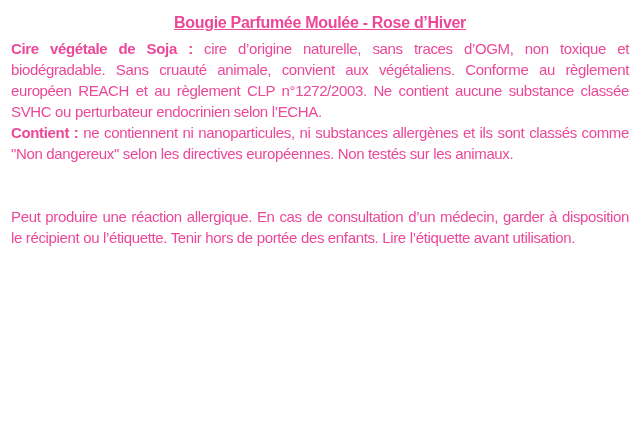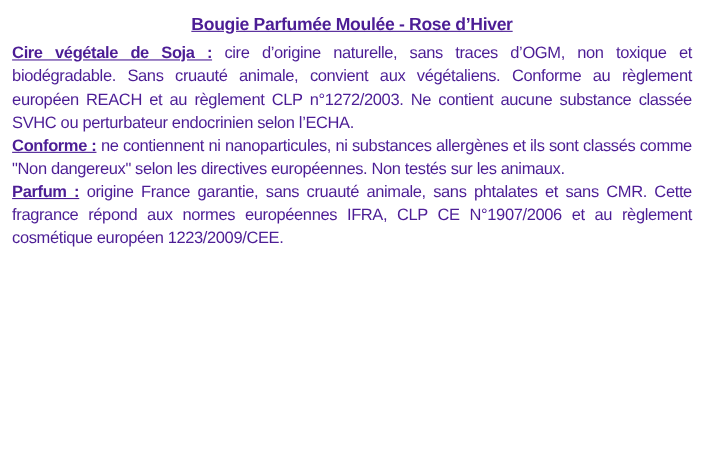--- a/index.html
+++ b/index.html
@@ -11,21 +11,21 @@
       width: 640px;
       height: 427px;
       overflow: hidden;
       position: relative;
     }
     .doc {
       position: absolute;
       left: 11px;
       top: 12px;
       width: 618px;
-      color: #4c1d95;
+      color: #ec4899;
       font-family: "Liberation Sans", sans-serif;
       font-size: 15px;
       line-height: 21px;
       letter-spacing: -0.35px;
     }
     .title {
       text-align: center;
       font-weight: bold;
       text-decoration: underline;
       font-size: 16px;
@@ -33,36 +33,35 @@
       margin: 0 0 4px 0;
       letter-spacing: -0.3px;
     }
     .para {
       margin: 0;
       text-align: justify;
       text-align-last: left;
     }
     .label {
       font-weight: bold;
-      text-decoration: underline;
     }
     .gap {
       height: 21px;
     }
   </style>
 </head>
 <body>
 
 <div class="doc">
   <div class="title">Bougie Parfumée Moulée - Rose d’Hiver</div>
 
   <p class="para"><span class="label">Cire végétale de Soja :</span><span> cire d’origine naturelle, sans traces d’OGM, non toxique et biodégradable. Sans cruauté animale, convient aux végétaliens. Conforme au règlement européen REACH et au règlement CLP n°1272/2003. Ne contient aucune substance classée SVHC ou perturbateur endocrinien selon l’ECHA.</span></p>
 
-  <p class="para"><span class="label">Conforme :</span><span> ne contiennent ni nanoparticules, ni substances allergènes et ils sont classés comme "Non dangereux" selon les directives européennes. Non testés sur les animaux.</span></p>
+  <p class="para"><span class="label">Contient :</span><span> ne contiennent ni nanoparticules, ni substances allergènes et ils sont classés comme "Non dangereux" selon les directives européennes. Non testés sur les animaux.</span></p>
 
-  <p class="para"><span class="label">Parfum :</span><span> origine France garantie, sans cruauté animale, sans phtalates et sans CMR. Cette fragrance répond aux normes européennes IFRA, CLP CE N°1907/2006 et au règlement cosmétique européen 1223/2009/CEE.</span></p>
 
   <div class="gap"></div>
 
 
   <div class="gap"></div>
 
+  <p class="para">Peut produire une réaction allergique. En cas de consultation d’un médecin, garder à disposition le récipient ou l’étiquette. Tenir hors de portée des enfants. Lire l’étiquette avant utilisation.</p>
 </div>
 
 </body></html>

